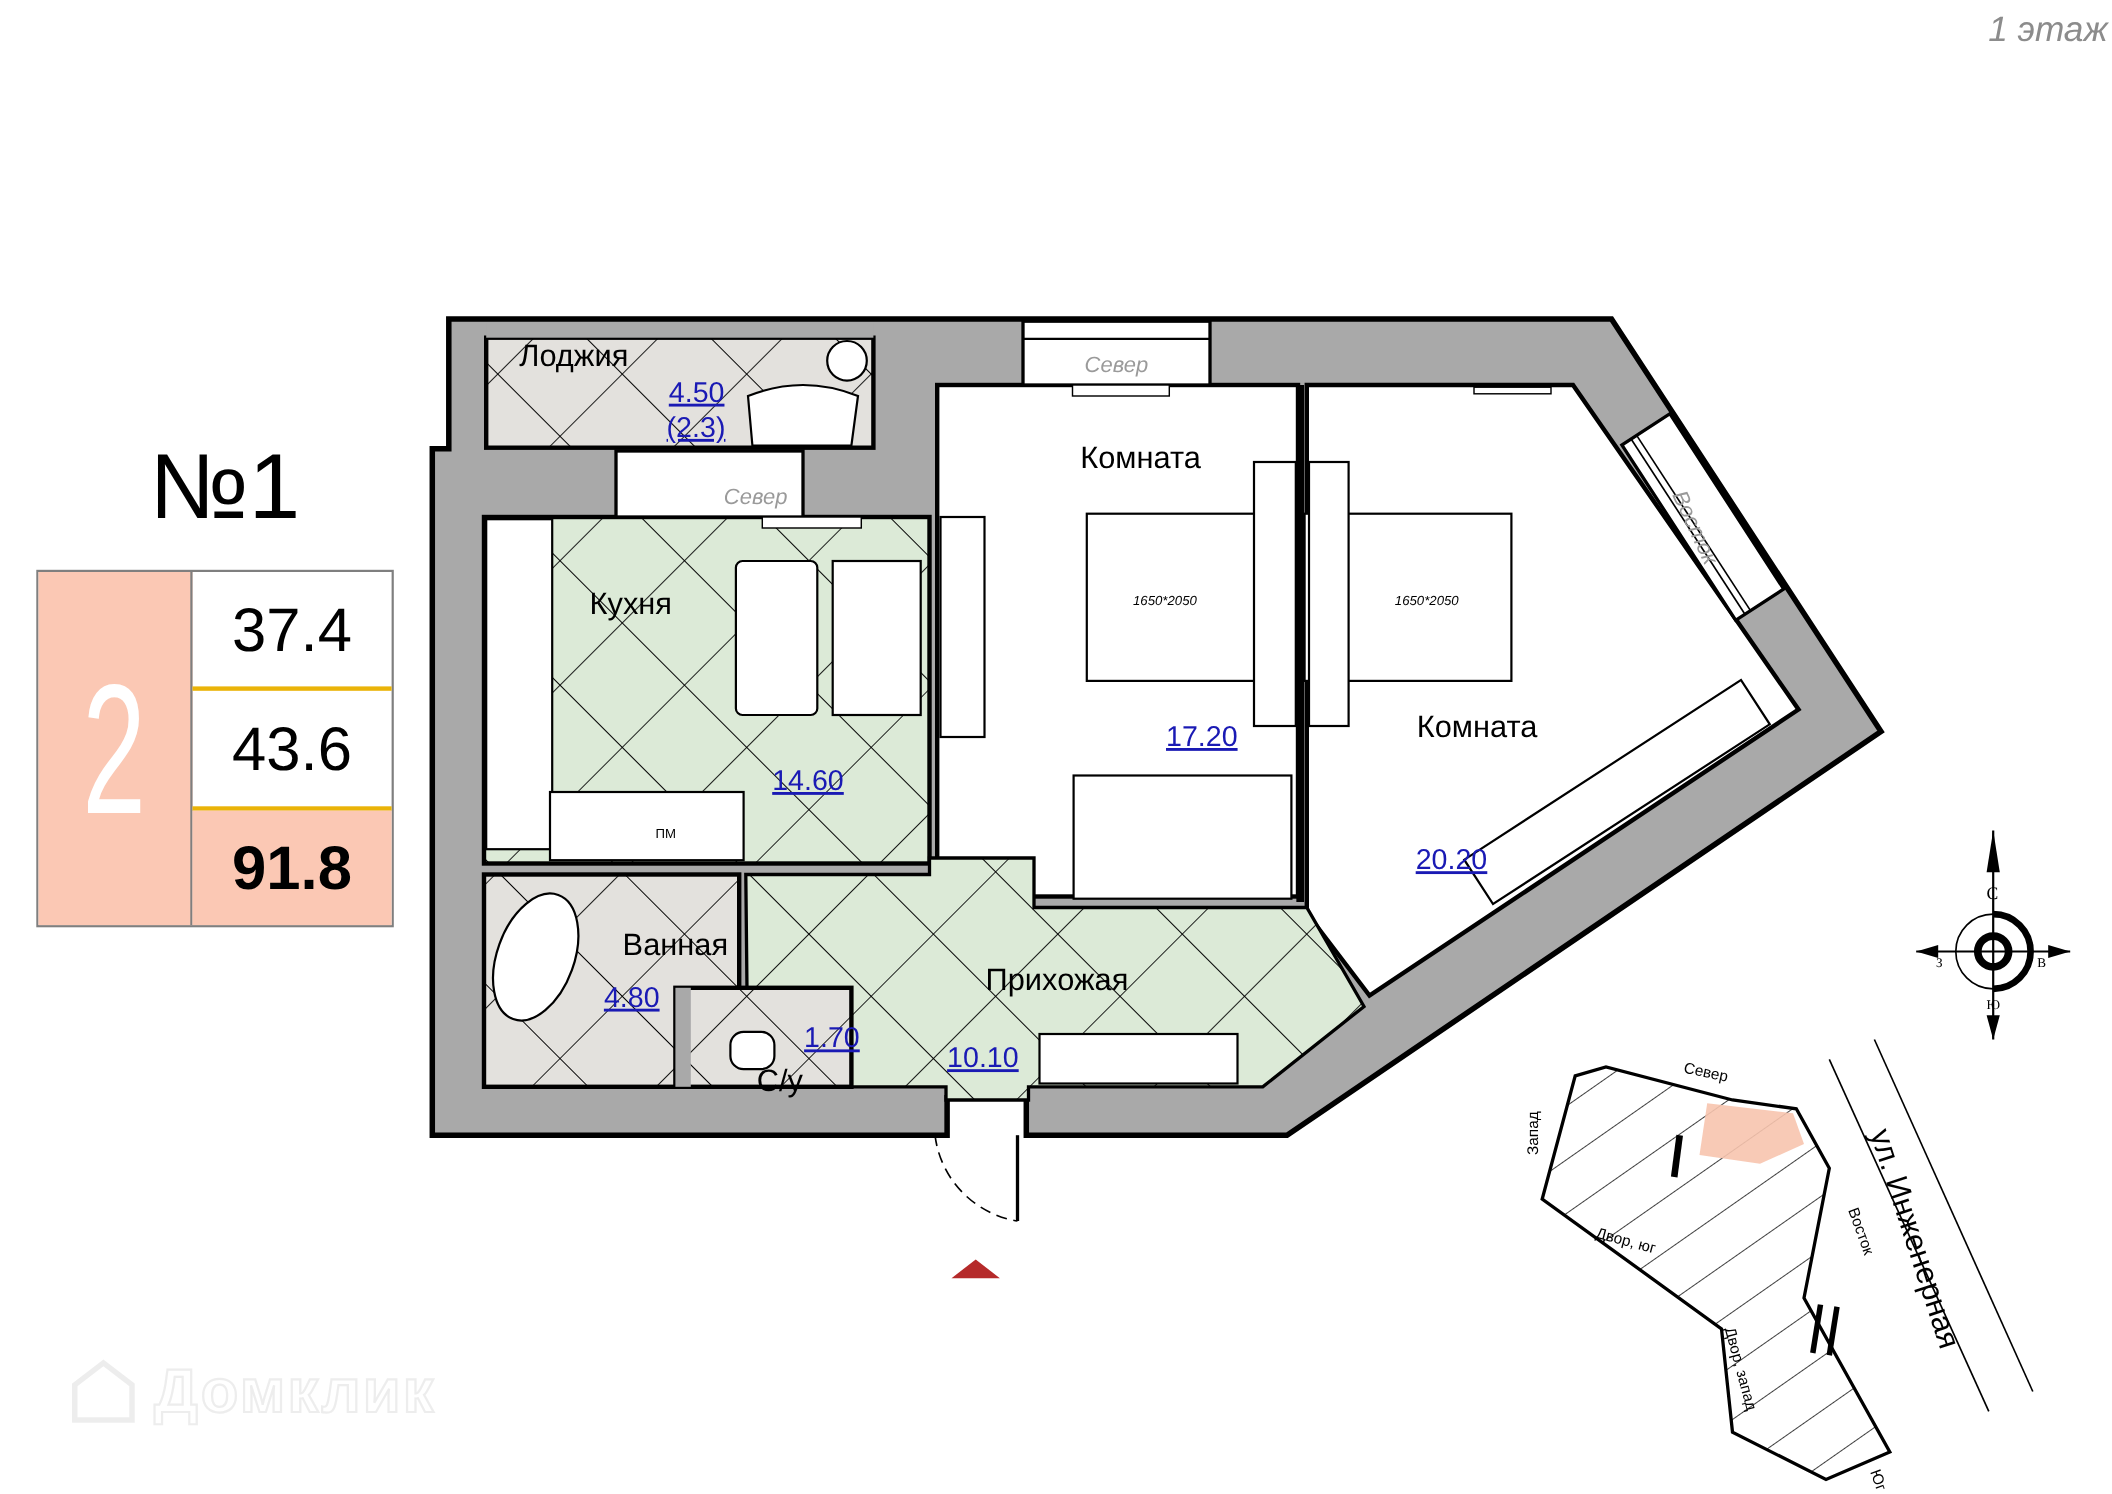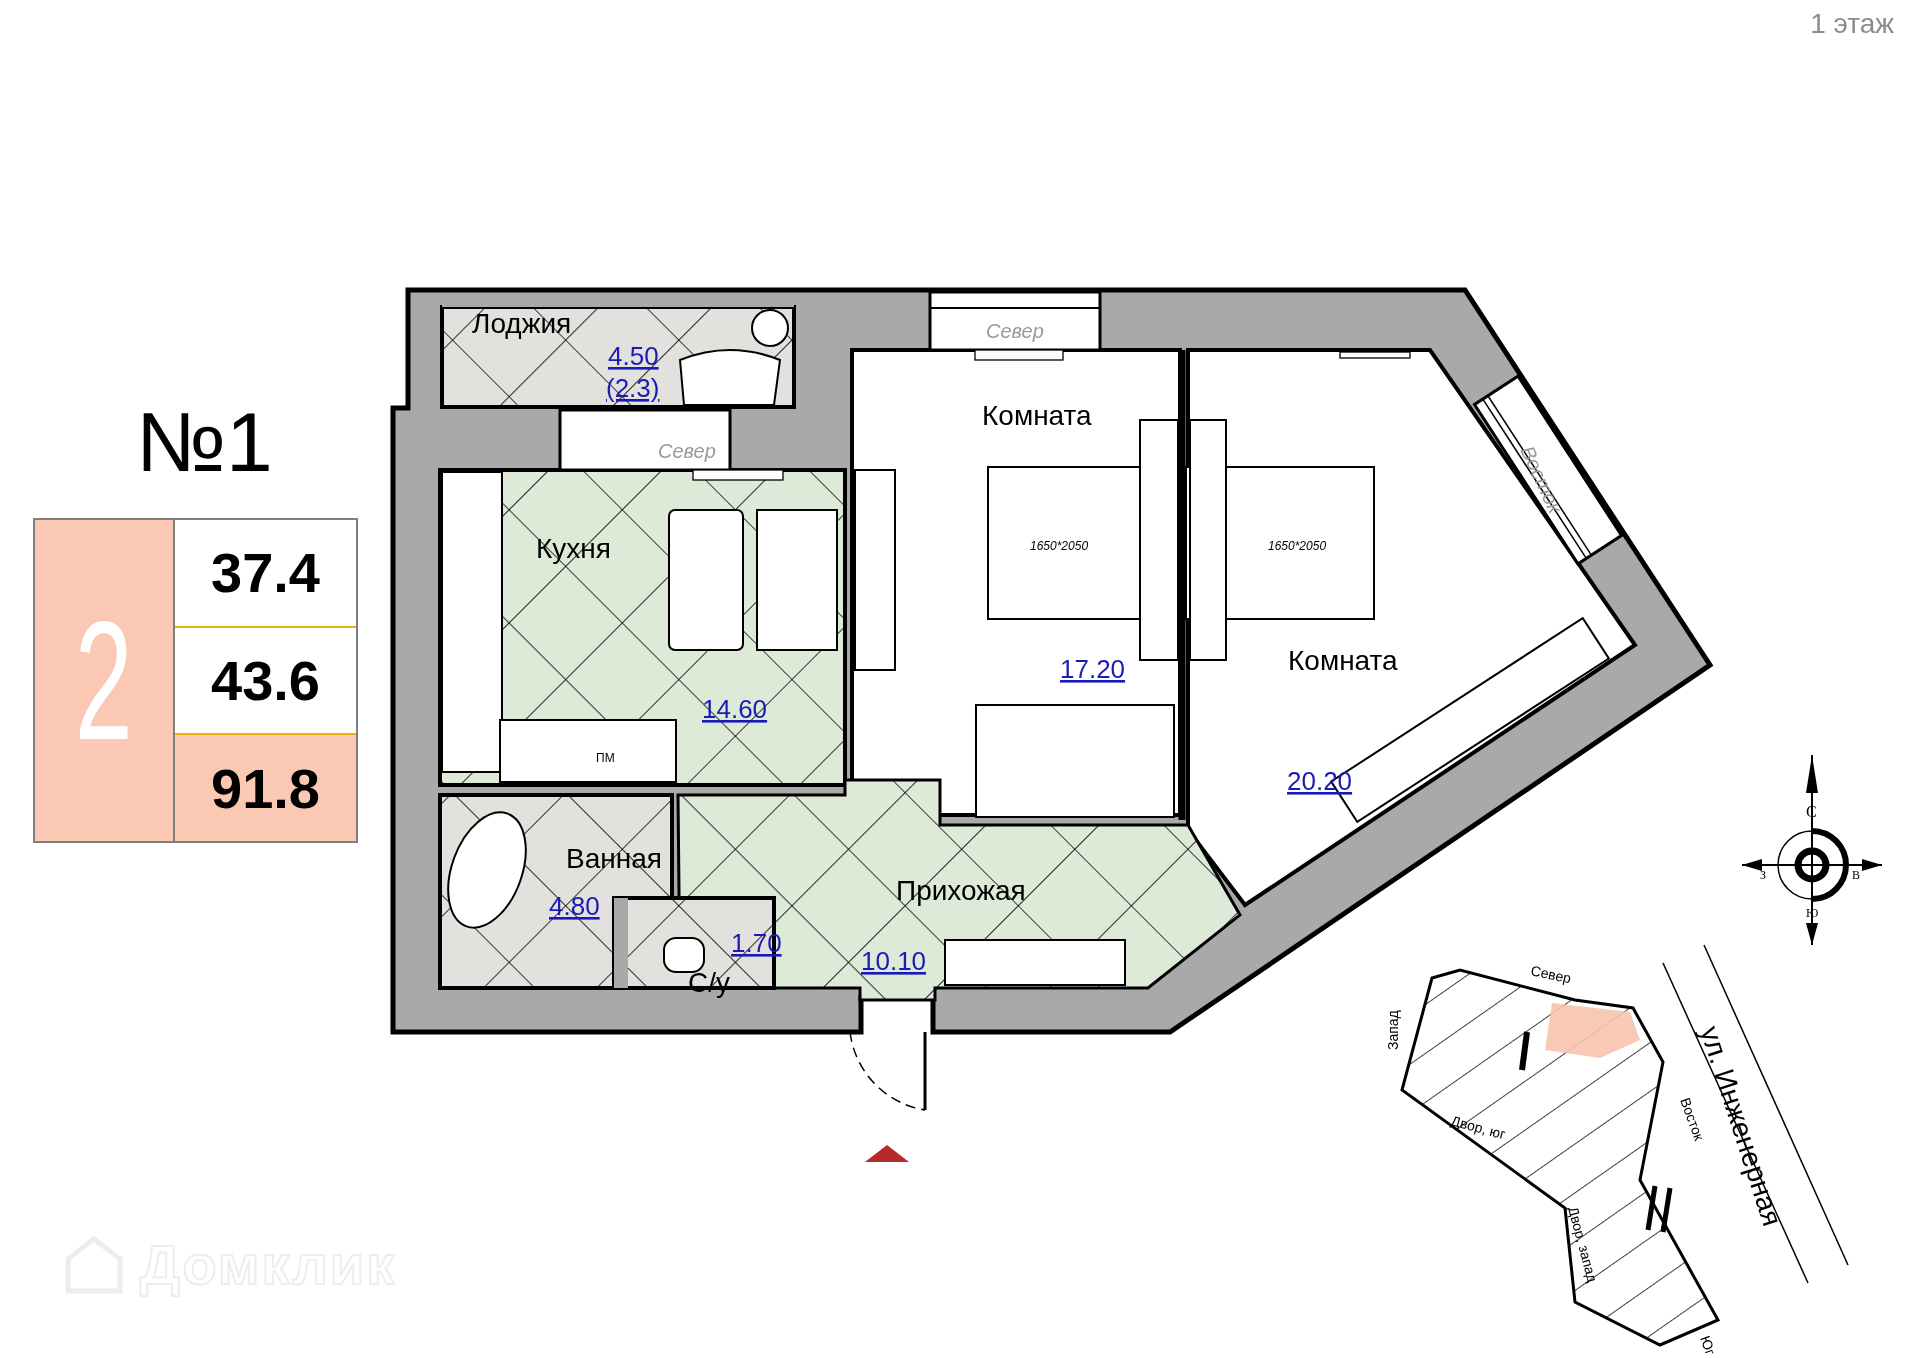--- a/index.html
+++ b/index.html
@@ -1,23 +1,23 @@
 <!DOCTYPE html>
 <html><head>
 <meta charset="utf-8">
 <style>
   html, body { margin:0; padding:0; background:#ffffff; }
   body { width:1920px; height:1358px; position:relative; overflow:hidden; font-family:"Liberation Sans", sans-serif; }
-  .floor-label { position:absolute; right:26px; top:8px; font-size:28px; color:#8c8c8c; }
+  .floor-label { position:absolute; right:4px; top:8px; font-size:32px; font-style:italic; color:#8c8c8c; }
   .apt-number { position:absolute; left:136px; top:400px; font-size:84px; color:#000; line-height:1; }
   .info-table { position:absolute; left:33px; top:518px; width:325px; height:325px; border:2px solid #7f7f7f; box-sizing:border-box; display:flex; }
   .rooms-cell { width:138px; background:#fbc8b4; border-right:2px solid #7f7f7f; display:flex; align-items:center; justify-content:center; }
   .rooms-cell span { color:#fff; font-size:168px; font-family:"Liberation Sans Narrow","Liberation Sans", sans-serif; transform:scaleX(0.62); display:inline-block; line-height:1; }
   .areas { flex:1; display:flex; flex-direction:column; }
-  .areas div { flex:1; display:flex; align-items:center; justify-content:center; font-size:56px; color:#000; border-bottom:2px solid #eab308;font-weight:bold; }
+  .areas div { flex:1; display:flex; align-items:center; justify-content:center; font-size:56px; color:#000; border-bottom:4px solid #eab308; }
   .areas div:last-child { border-bottom:none; background:#fbc8b4; font-weight:bold; }
   svg.plan { position:absolute; left:0; top:0; }
   .watermark { position:absolute; left:62px; top:1232px; display:flex; align-items:center; gap:14px; opacity:0.9; }
   .watermark span { font-size:56px; font-weight:bold; color:#fff; -webkit-text-stroke:2px #ececec; letter-spacing:2px; }
 </style>
 </head>
 <body>
 
 <div class="floor-label">1 этаж</div>
 

